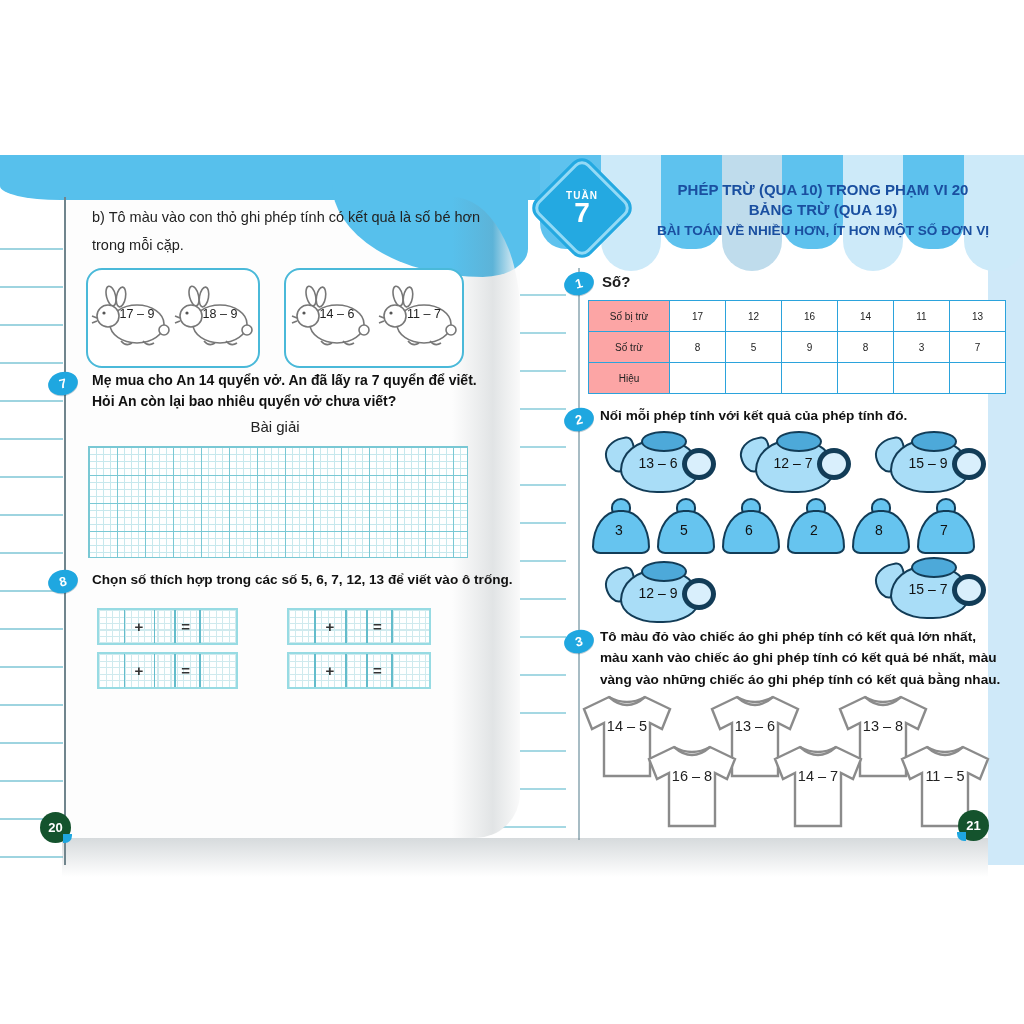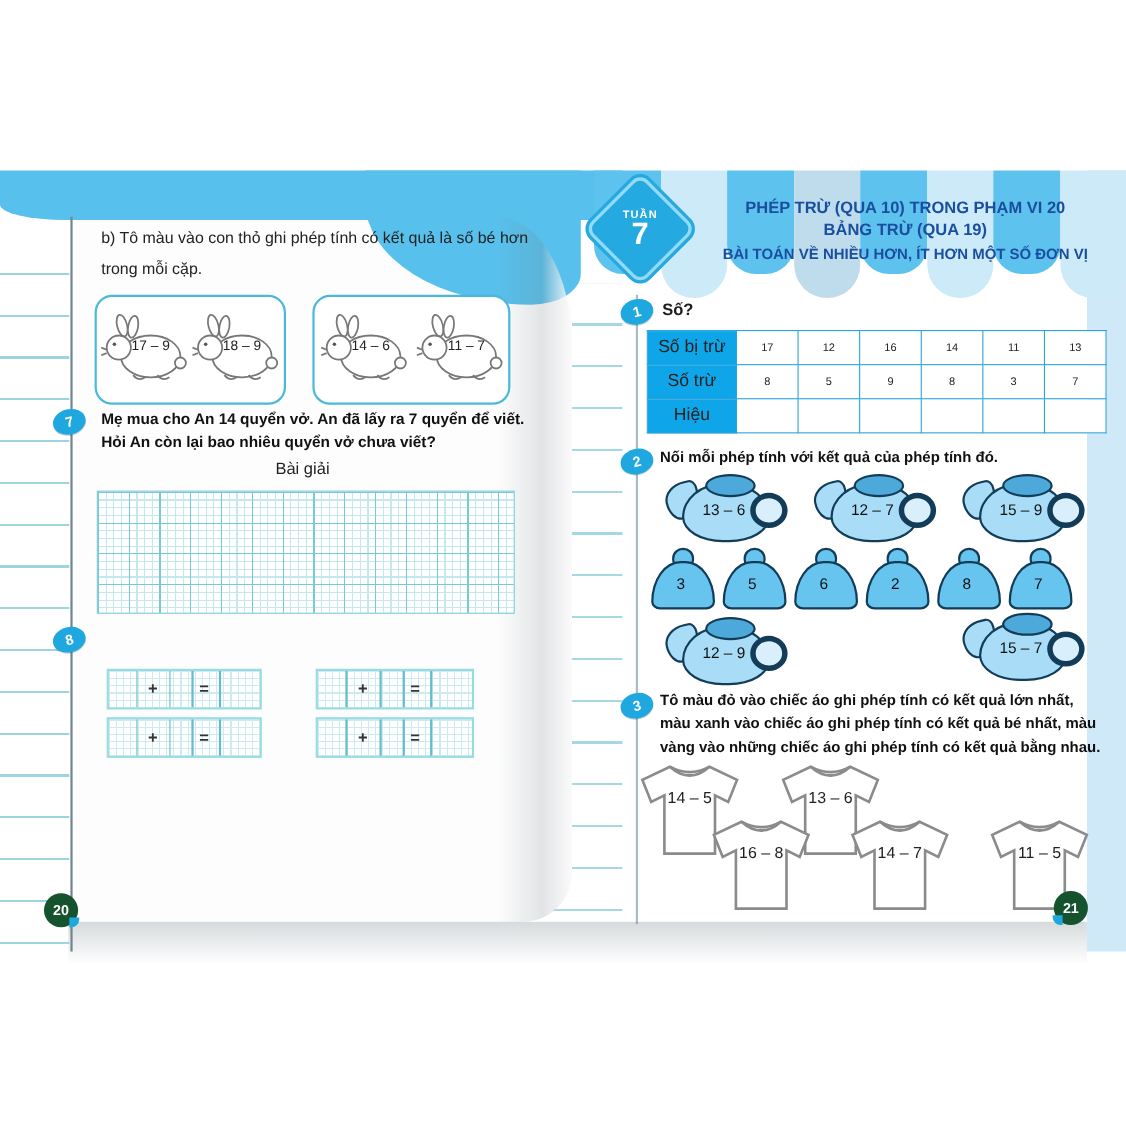--- a/index.html
+++ b/index.html
@@ -78,21 +78,21 @@
       background-image:
         repeating-linear-gradient(to right,#cfeaee 0 1px,transparent 1px 6.5px),
         repeating-linear-gradient(to bottom,#cfeaee 0 1px,transparent 1px 6.5px);}
   .strip .hv{position:absolute;top:0;bottom:0;width:1.6px;background:#63bccb;}
   .strip .op{position:absolute;top:50%;transform:translateY(-52%);font-size:15px;font-weight:bold;color:#333;}
 
   
   .so-label{position:absolute;left:602px;top:273px;font-weight:bold;font-size:15px;}
   table.sub{position:absolute;left:588px;top:300px;border-collapse:collapse;}
   table.sub td{border:1.6px solid #2ba3dc;text-align:center;font-size:10px;color:#222;height:28px;}
-  table.sub td.rowlab{width:78px;background:#0ea5e9;font-size:16px;}
+  table.sub td.rowlab{width:78px;background:#fca5a5;font-size:10px;}
   table.sub td.val{width:53px;background:#fff;}
 
   .teapot{position:absolute;width:112px;height:62px;}
   .teapot .pot{position:absolute;left:16px;top:9px;width:76px;height:50px;background:#a9ddf7;
       border:2px solid #123c57;border-radius:50% 50% 50% 50% / 62% 62% 46% 46%;}
   .teapot .lid{position:absolute;left:37px;top:1px;width:42px;height:17px;background:#4da9d9;
       border:2px solid #123c57;border-radius:50%;}
   .teapot .spout{position:absolute;left:1px;top:8px;width:27px;height:30px;background:#a9ddf7;
       border:2px solid #123c57;border-radius:75% 25% 55% 45% / 55% 30% 65% 60%;transform:rotate(-12deg);}
   .teapot .handle{position:absolute;right:0px;top:18px;width:24px;height:22px;background:#d9effc;
@@ -211,20 +211,21 @@
       <span class="rlabel">11 – 7</span>
     </div>
   </div>
 
   <div class="num-badge" style="left:48px;top:372px;">7</div>
   <div class="prob-text" style="left:92px;top:370px;width:402px;">Mẹ mua cho An 14 quyển vở. An đã lấy ra 7 quyển để viết. Hỏi An còn lại bao nhiêu quyển vở chưa viết?</div>
   <div class="baigiai">Bài giải</div>
   <div class="big-grid"></div>
 
   <div class="num-badge" style="left:48px;top:570px;">8</div>
+  <div class="prob-text" style="left:92px;top:570px;width:430px;font-size:13.6px;">Chọn số thích hợp trong các số 5, 6, 7, 12, 13 để viết vào ô trống.</div>
 
   <div class="strip" style="left:97px;top:608px;width:137px;">
     <div class="hv" style="left:18%"></div>
       <div class="hv" style="left:40%"></div>
       <div class="hv" style="left:55%"></div>
       <div class="hv" style="left:73%"></div>
     <span class="op" style="left:26%">+</span>
     <span class="op" style="left:60%">=</span>
   </div>
   <div class="strip" style="left:287px;top:608px;width:140px;">
@@ -370,20 +371,27 @@
     </svg>
     <span class="slabel">14 – 5</span>
   </div>
   <div class="shirt" style="left:705px;top:692px;">
     <svg viewBox="0 0 100 88">
       <path d="M32,5 Q50,15 68,5 L93,17 85,37 73,31 73,84 27,84 27,31 15,37 7,17 Z" fill="#fff" stroke="#8b8b8b" stroke-width="2.4"></path>
       <path d="M32,5 Q50,21 68,5" fill="none" stroke="#8b8b8b" stroke-width="2.4"></path>
     </svg>
     <span class="slabel">13 – 6</span>
   </div>
+  <div class="shirt" style="left:833px;top:692px;">
+    <svg viewBox="0 0 100 88">
+      <path d="M32,5 Q50,15 68,5 L93,17 85,37 73,31 73,84 27,84 27,31 15,37 7,17 Z" fill="#fff" stroke="#8b8b8b" stroke-width="2.4"></path>
+      <path d="M32,5 Q50,21 68,5" fill="none" stroke="#8b8b8b" stroke-width="2.4"></path>
+    </svg>
+    <span class="slabel">13 – 8</span>
+  </div>
 
   <div class="shirt" style="left:642px;top:742px;">
     <svg viewBox="0 0 100 88">
       <path d="M32,5 Q50,15 68,5 L93,17 85,37 73,31 73,84 27,84 27,31 15,37 7,17 Z" fill="#fff" stroke="#8b8b8b" stroke-width="2.4"></path>
       <path d="M32,5 Q50,21 68,5" fill="none" stroke="#8b8b8b" stroke-width="2.4"></path>
     </svg>
     <span class="slabel">16 – 8</span>
   </div>
   <div class="shirt" style="left:768px;top:742px;">
     <svg viewBox="0 0 100 88">

